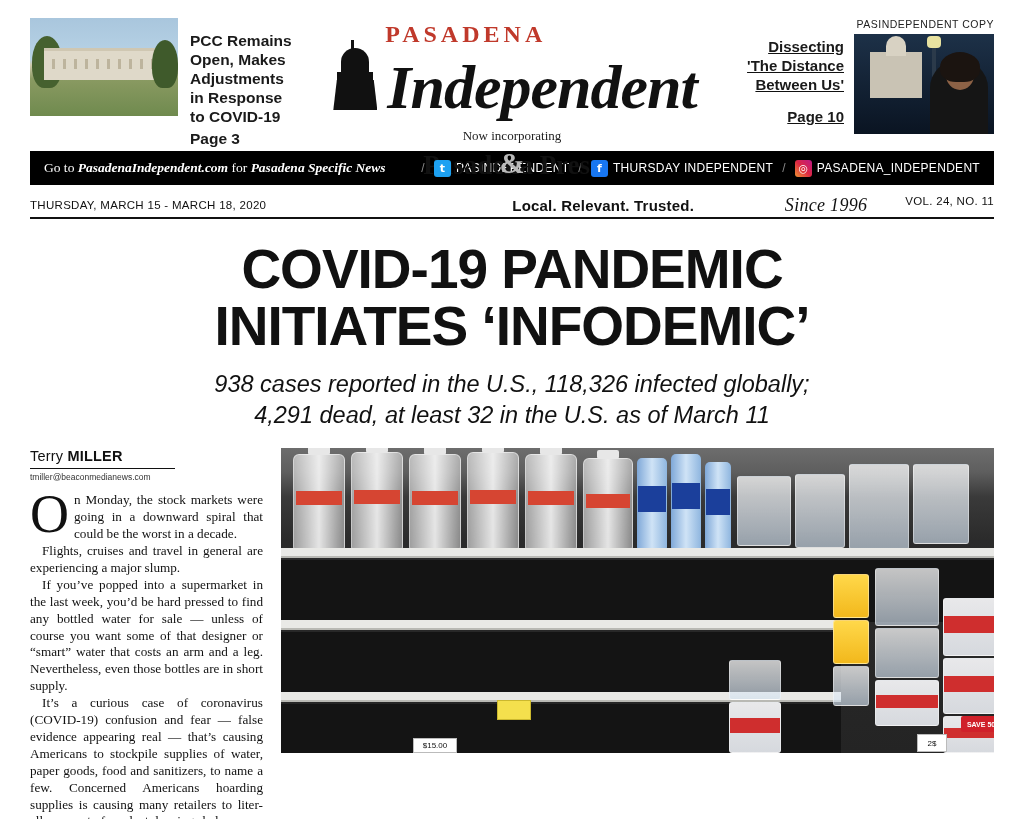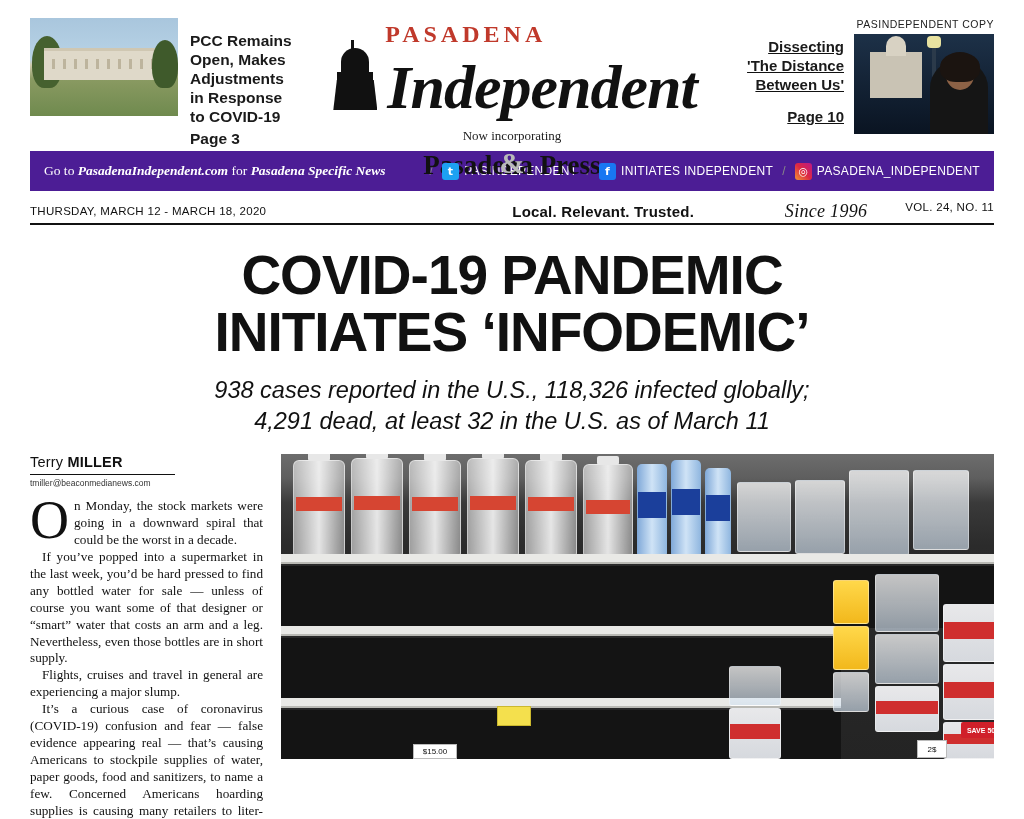--- a/index.html
+++ b/index.html
@@ -109,21 +109,21 @@
   }
   .mh-photo2 .hair {
     position:absolute; right:14px; bottom:52px; width:40px; height:30px; background:#1b1410; border-radius:50% 50% 40% 40%;
   }
   .mh-photo2 .lamp { position:absolute; left:78px; top:10px; width:4px; height:70px; background:#2b3a4a; }
   .mh-photo2 .lamp:before{ content:""; position:absolute; left:-5px; top:-8px; width:14px; height:12px; background:#e8e2a0; border-radius:4px; }
 
   
   .social-bar {
     margin:6px 30px 0 30px;
-    background:#4c1d95; color:#fff; height:40px;
+    background:#000000; color:#fff; height:34px;
     display:flex; align-items:center; padding:0 14px;
     font-family:"Liberation Sans", sans-serif; font-size:12.5px;
   }
   .social-left { font-family:"Liberation Serif", serif; font-size:13.5px; }
   .social-left i { font-style:italic; font-weight:bold; }
   .social-right { margin-left:auto; display:flex; align-items:center; gap:9px; font-size:12px; letter-spacing:0.3px; }
   .sep { color:#888; }
   .sicon { width:17px; height:17px; display:inline-block; border-radius:3px; position:relative; flex:none; }
   .sicon.tw { background:#1da1f2; }
   .sicon.fb { background:#1877f2; }
@@ -293,34 +293,34 @@
         <span class="sicon tw">
             <span>t</span>
           </span>
         <span>PASINDEPENDENT</span>
       </span>
       <span class="sep">/</span>
       <span class="shandle">
         <span class="sicon fb">
             <span>f</span>
           </span>
-        <span>INITIATES INDEPENDENT</span>
+        <span>THURSDAY INDEPENDENT</span>
       </span>
       <span class="sep">/</span>
       <span class="shandle">
         <span class="sicon ig">
             <span>◎</span>
           </span>
         <span>PASADENA_INDEPENDENT</span>
       </span>
     </div>
   </div>
 
   <div class="dateline">
-    <div class="dl-date">THURSDAY, MARCH 12 - MARCH 18, 2020</div>
+    <div class="dl-date">THURSDAY, MARCH 15 - MARCH 18, 2020</div>
     <div class="dl-tag">Local. Relevant. Trusted.</div>
     <div class="dl-right">
       <span class="dl-since">Since 1996</span>
       <span class="dl-vol">VOL. 24, NO. 11</span>
     </div>
   </div>
 
   <div class="headline">
     <div>COVID-19 PANDEMIC</div>
     <div>INITIATES ‘INFODEMIC’</div>
@@ -335,22 +335,22 @@
     <div class="col-left">
       <div class="byline">
         <span>Terry </span><b>MILLER</b>
       </div>
       <div class="byline-email">tmiller@beaconmedianews.com</div>
 
       <div class="article">
         <p class="first">
           <span class="dropcap">O</span><span>n Monday, the stock markets were going in a downward spiral that could be the worst in a decade.</span>
         </p>
+        <p>Flights, cruises and travel in general are experiencing a major slump.</p>
         <p>If you’ve popped into a supermarket in the last week, you’d be hard pressed to find any bottled water for sale — unless of course you want some of that designer or “smart” water that costs an arm and a leg. Nevertheless, even those bottles are in short supply.</p>
-        <p>Flights, cruises and travel in general are experiencing a major slump.</p>
         <p>It’s a curious case of coronavirus (COVID-19) confusion and fear — false evidence appearing real — that’s causing Americans to stockpile supplies of water, paper goods, food and sanitizers, to name a few. Concerned Americans hoarding supplies is causing many retailers to liter-ally run out of product, leaving shelves</p>
       </div>
     </div>
 
     <div class="photo-main">
       <div class="shelfbg"></div>
 
       <div class="shelf-row" style="top:0; height:102px; background:transparent;">
         <div class="bottle" style="left:12px; width:52px; height:96px;">
             <div class="cap"></div>

